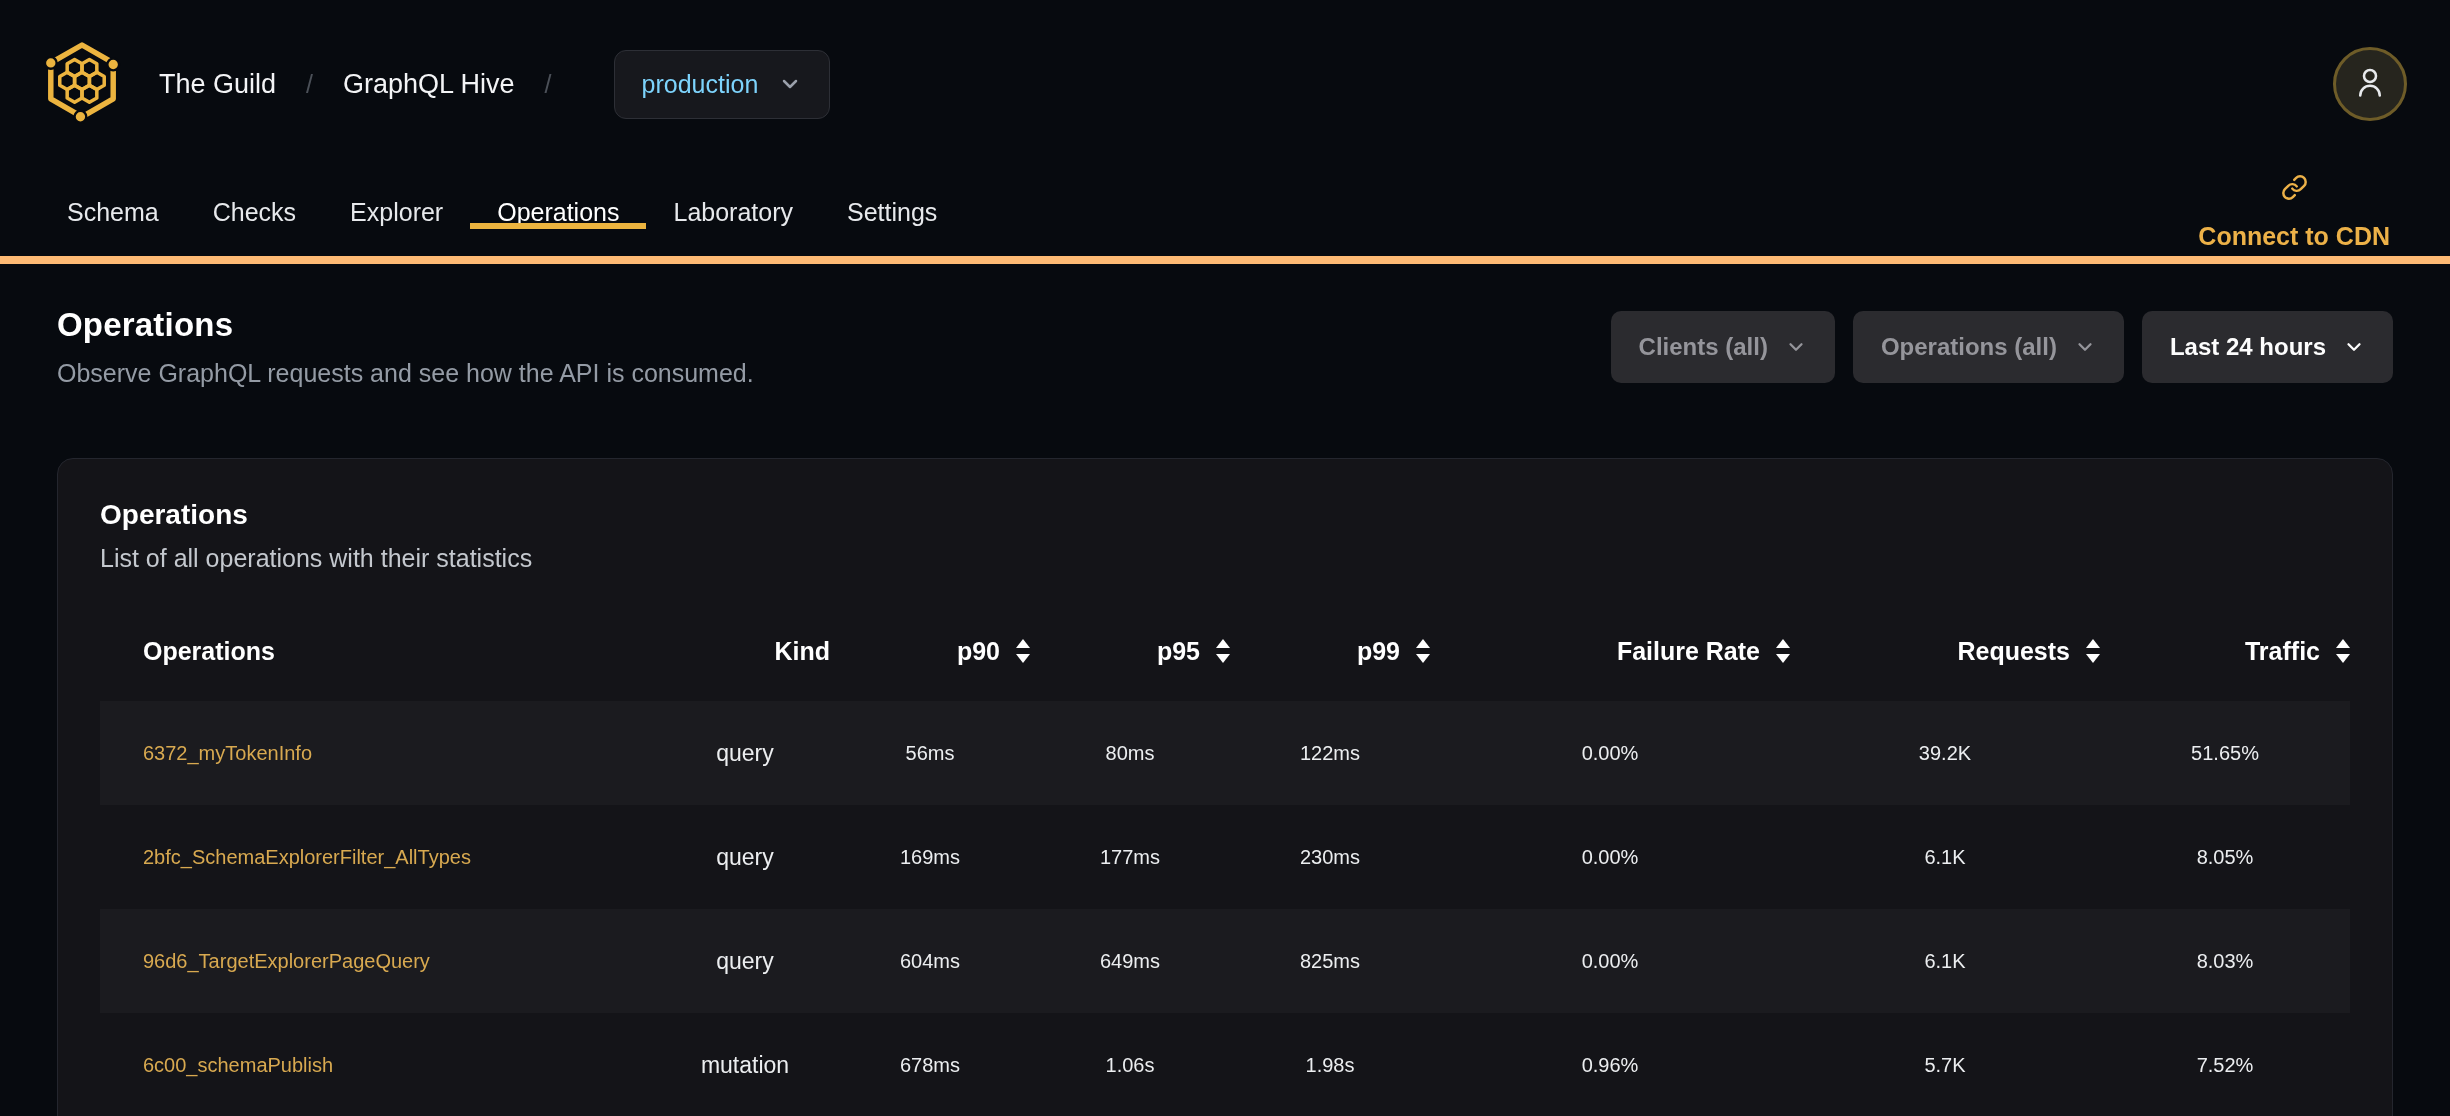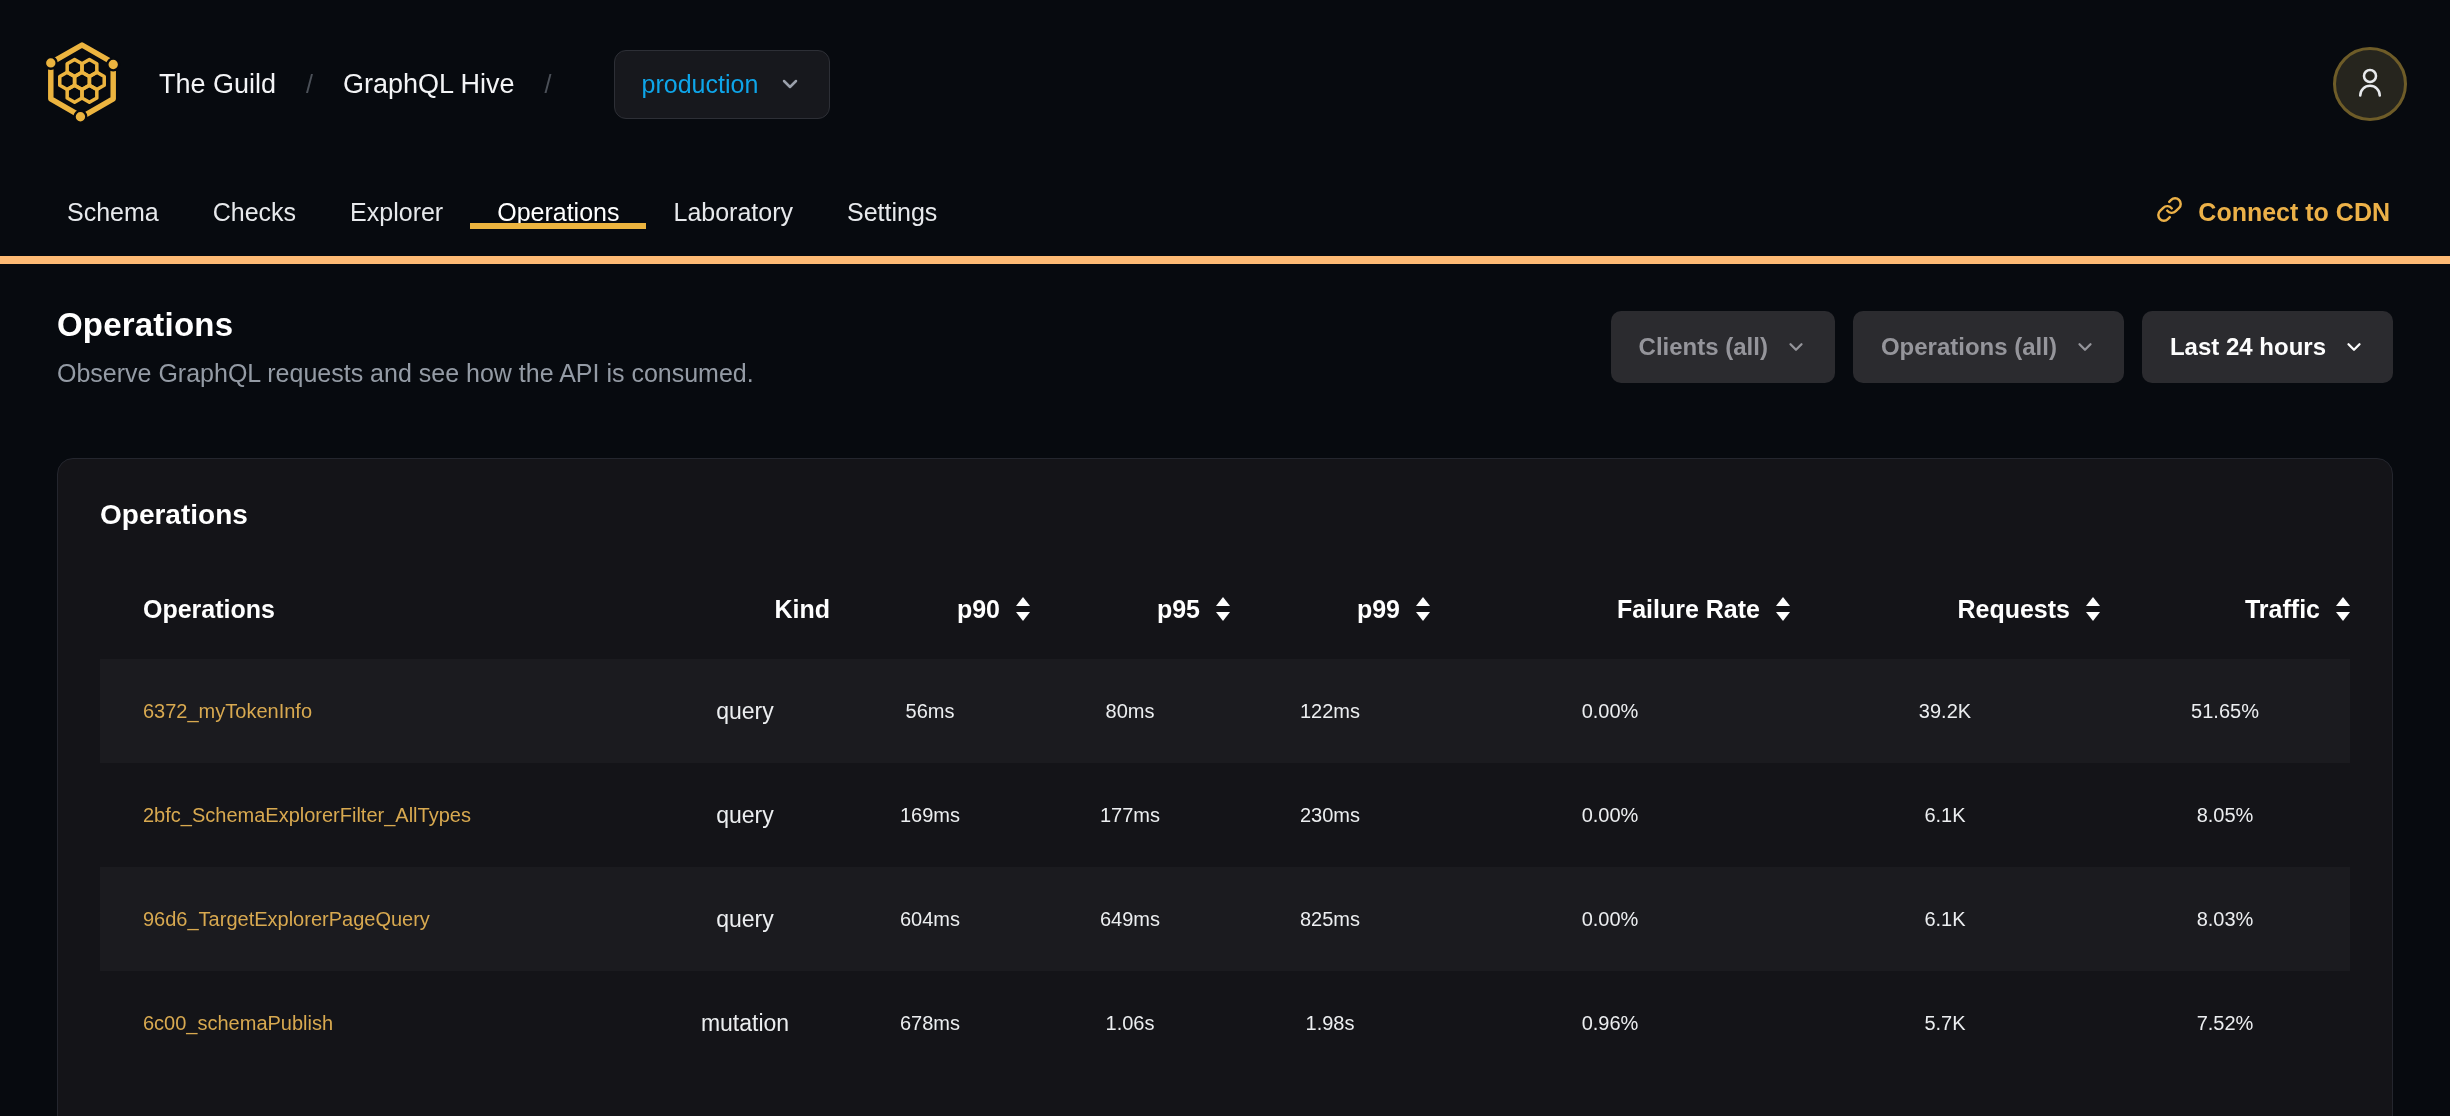--- a/index.html
+++ b/index.html
@@ -11,40 +11,40 @@
   }
   
   .header { height:168px; display:flex; align-items:center; padding:0 43px; }
   .logo svg { display:block; }
   .brand { display:flex; align-items:center; margin-left:38px; }
   .crumb { font-size:27px; font-weight:500; color:#f3f4f6; }
   .sep { font-size:25px; color:#4b5058; margin:0 30px; font-weight:400; }
   .target-select {
     display:flex; align-items:center; gap:20px; margin-left:32px;
     background:#17181d; border:1px solid #2d2f36; border-radius:12px;
-    padding:19px 27px; font-size:25px; color:#0ea5e9; cursor:pointer;
+    padding:19px 27px; font-size:25px; color:#7dd3fc; cursor:pointer;
   }
   .chev { display:inline-flex; }
   .chev svg { display:block; }
   .avatar {
     margin-left:auto; width:74px; height:74px; border-radius:50%;
     background:#26251e; border:3px solid #6e5c28;
     display:flex; align-items:center; justify-content:center; cursor:pointer;
   }
   
   .nav { height:96px; display:flex; align-items:center; padding:0 40px; border-bottom:8px solid #fdba74; }
   .tab {
     position:relative; display:flex; align-items:center;
     padding:0 27px; font-size:25px; color:#e7e9ec; cursor:pointer; white-space:nowrap;
   }
   .tab.active { color:#ffffff; font-weight:500; }
   .tab-indicator { position:absolute; left:0; right:0; bottom:-2px; height:6px; background:#ecb43f; }
   .cdn {
     margin-left:auto; display:flex; align-items:center; gap:15px;
-    color:#ecb148; font-size:25px; font-weight:600; cursor:pointer; padding-right:20px;
+    color:#ecb148; font-size:25px; font-weight:600; cursor:pointer; padding-right:20px;flex-direction:column;
   }
   
   .main { padding:0 57px; }
   .page-head { display:flex; justify-content:space-between; align-items:center; margin-top:42px; }
   .page-title { font-size:33px; font-weight:700; letter-spacing:.2px; }
   .page-sub { margin-top:15px; font-size:25px; color:#949ba5; }
   .filters { display:flex; gap:18px; }
   .filter-btn {
     height:72px; display:flex; align-items:center; gap:17px;
     background:#2b2b2f; border-radius:10px; padding:0 28px;
@@ -176,20 +176,21 @@
           <svg width="22" height="22" viewBox="0 0 24 24" fill="none" stroke="currentColor" stroke-width="2.5" stroke-linecap="round" stroke-linejoin="round">
               <polyline points="6 9 12 15 18 9"></polyline>
             </svg>
         </span>
       </div>
     </div>
   </div>
 
   <div class="card">
     <div class="card-title">Operations</div>
+    <div class="card-sub">List of all operations with their statistics</div>
 
     <table>
       <colgroup>
         <col style="width:560px">
           <col style="width:170px">
           <col style="width:200px">
           <col style="width:200px">
         <col style="width:200px">
           <col style="width:360px">
           <col style="width:310px">

